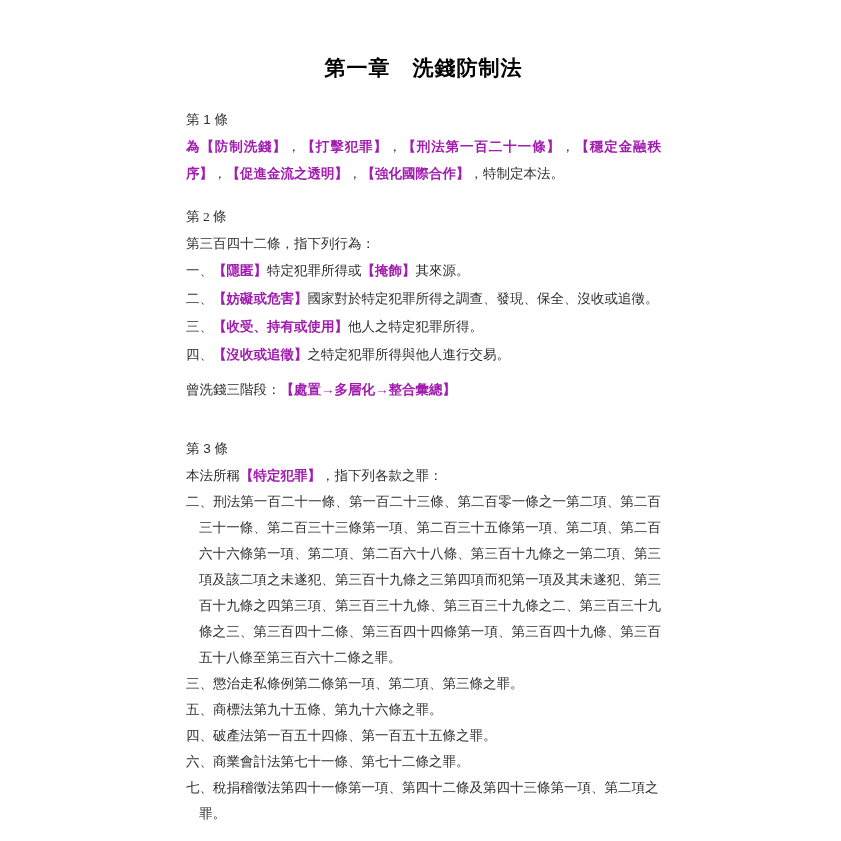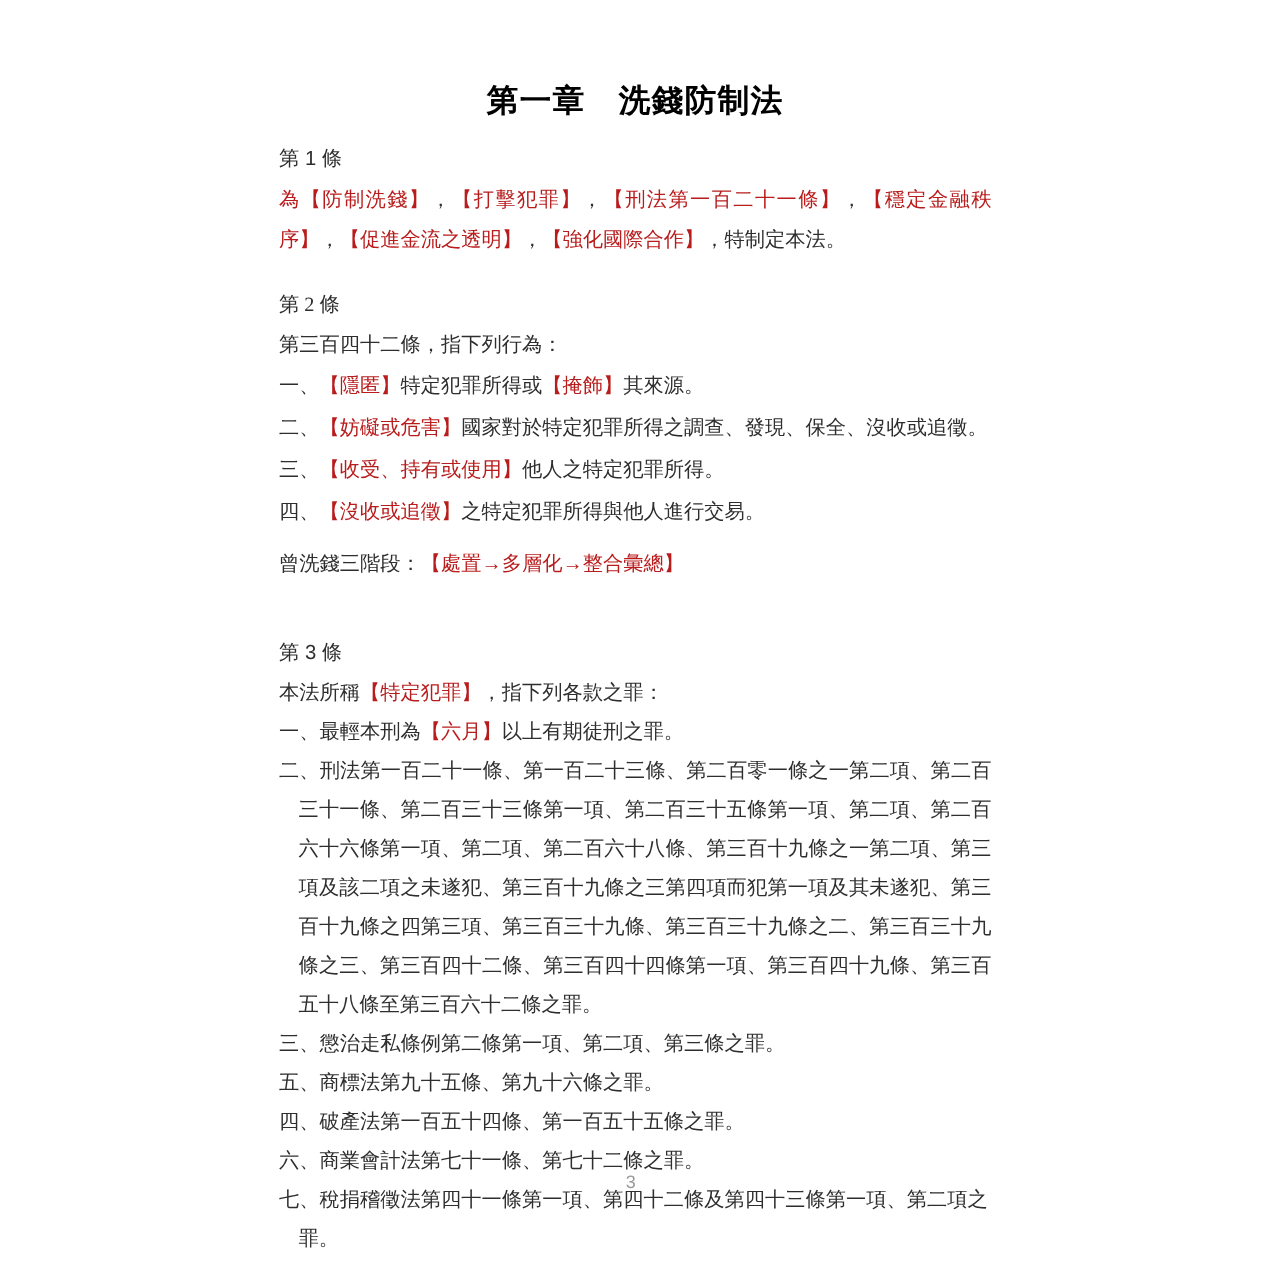--- a/index.html
+++ b/index.html
@@ -8,31 +8,31 @@
     width:841px;height:841px;
     box-sizing:border-box;
     background:#fff;
     padding:52px 180px 8px 186px;
     font-family:"Liberation Sans","DejaVu Sans",sans-serif;
     font-size:13.5px;
     line-height:27px;
     color:#2e2e2e;
     overflow:hidden;
   }
-  b{font-weight:400;color:#b91c1c;}
+  b{font-weight:700;color:#a21caf;}
   .title{
     margin:0;
     font-size:21px;
     line-height:32px;
     font-weight:700;
     text-align:center;
     color:#000;
     letter-spacing:1px;
   }
-  .art-head{margin-top:8px;}
+  .art-head{margin-top:22px;}
   .a2-head{margin-top:16px;font-family:Liberation Serif, serif;}
   .a3-head{margin-top:32px;}
   p{margin:0;}
   .just{text-align:justify;}
   .list p{margin:0;line-height:28px;}
   .hang{padding-left:13px;text-indent:-13px;}
   .a3-list p{line-height:26px;}
   .memo{margin-top:7px;}
   .page-num{
     position:absolute;
@@ -66,21 +66,20 @@
       <p class="hang">四、<b>【沒收或追徵】</b>之特定犯罪所得與他人進行交易。</p>
     </div>
   </section>
 
   <p class="memo">曾洗錢三階段：<b>【處置→多層化→整合彙總】</b></p>
 
   <section>
     <div class="art-head a3-head">第 3 條</div>
     <p>本法所稱<b>【特定犯罪】</b>，指下列各款之罪：</p>
     <div class="list a3-list">
-      <p class="hang">一、最輕本刑為<b>【六月】</b>以上有期徒刑之罪。</p>
       <p class="hang just">二、刑法第一百二十一條、第一百二十三條、第二百零一條之一第二項、第二百三十一條、第二百三十三條第一項、第二百三十五條第一項、第二項、第二百六十六條第一項、第二項、第二百六十八條、第三百十九條之一第二項、第三項及該二項之未遂犯、第三百十九條之三第四項而犯第一項及其未遂犯、第三百十九條之四第三項、第三百三十九條、第三百三十九條之二、第三百三十九條之三、第三百四十二條、第三百四十四條第一項、第三百四十九條、第三百五十八條至第三百六十二條之罪。</p>
       <p class="hang">三、懲治走私條例第二條第一項、第二項、第三條之罪。</p>
       <p class="hang">五、商標法第九十五條、第九十六條之罪。</p>
       <p class="hang">四、破產法第一百五十四條、第一百五十五條之罪。</p>
       <p class="hang">六、商業會計法第七十一條、第七十二條之罪。</p>
       <p class="hang">七、稅捐稽徵法第四十一條第一項、第四十二條及第四十三條第一項、第二項之罪。</p>
     </div>
   </section>
 
   <div class="page-num">3</div>

